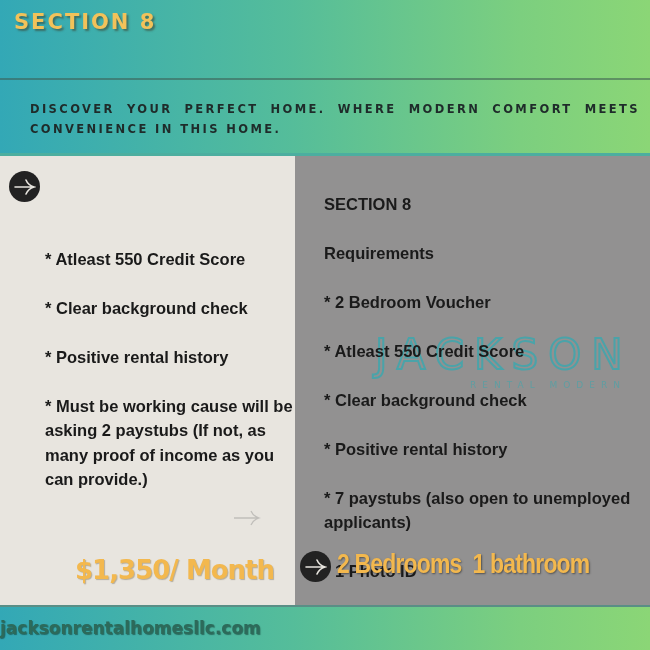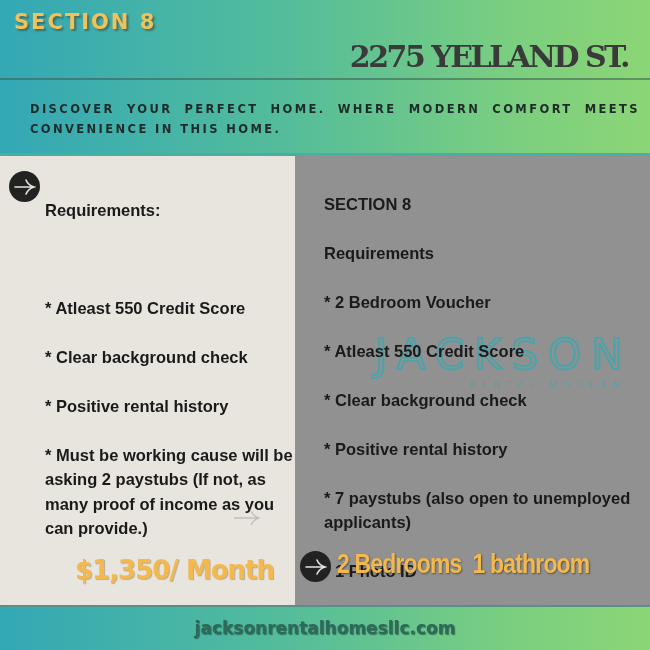--- a/index.html
+++ b/index.html
@@ -94,48 +94,46 @@
     transform: scaleX(0.82); transform-origin: left center;
     text-shadow: 1px 1px 2px rgba(40,40,40,0.6);
   }
 
   .footer {
     position: absolute; left: 0; top: 605px; width: 650px; height: 45px;
     background: linear-gradient(90deg, #33a8b6 0%, #55bd9a 45%, #7ccf7f 80%, #8bd676 100%);
     border-top: 2px solid #5a8e86;
   }
   .footer-url {
-    position: absolute; left: 0; top: 11px; width: 650px; text-align: center;
+    position: absolute; left: 0; top: 11px; width: 650px; text-align: left;
     font-family: "DejaVu Sans", sans-serif; font-weight: bold;
     font-size: 17px; color: #2d6a5a;
     text-shadow: 1px 1px 1px rgba(20,60,50,0.6);
   }
 </style>
 </head>
 <body>
 
 <div class="header">
   <div class="header-tag">SECTION 8</div>
-  <div class="header-address">2275 YELLAND ST.</div>
   <div class="header-rule"></div>
   <div class="header-tagline">DISCOVER YOUR PERFECT HOME. WHERE MODERN COMFORT MEETS CONVENIENCE IN THIS HOME.</div>
 </div>
 
 <div class="panel-left"></div>
 <div class="panel-right"></div>
 <div class="panel-top-line"></div>
 
 <div class="arrow-badge" style="left:9px; top:171px;">
   <svg viewBox="0 0 22 16">
       <path d="M1 8 H20 M12 1 Q14 6 20 8 Q14 10 12 15" stroke="#e8e5df" stroke-width="1.6" fill="none" stroke-linecap="round"></path>
     </svg>
 </div>
 
 <div class="req-text left-text">
-  <div>Requirements:</div>
   <div style="height:24.5px"></div>
   <div>* Atleast 550 Credit Score</div>
   <div>* Clear background check</div>
   <div>* Positive rental history</div>
   <div>* Must be working cause will be asking 2 paystubs (If not, as many proof of income as you can provide.)</div>
   
   
 </div>
 
 <svg class="faint-arrow" viewBox="0 0 28 16">

